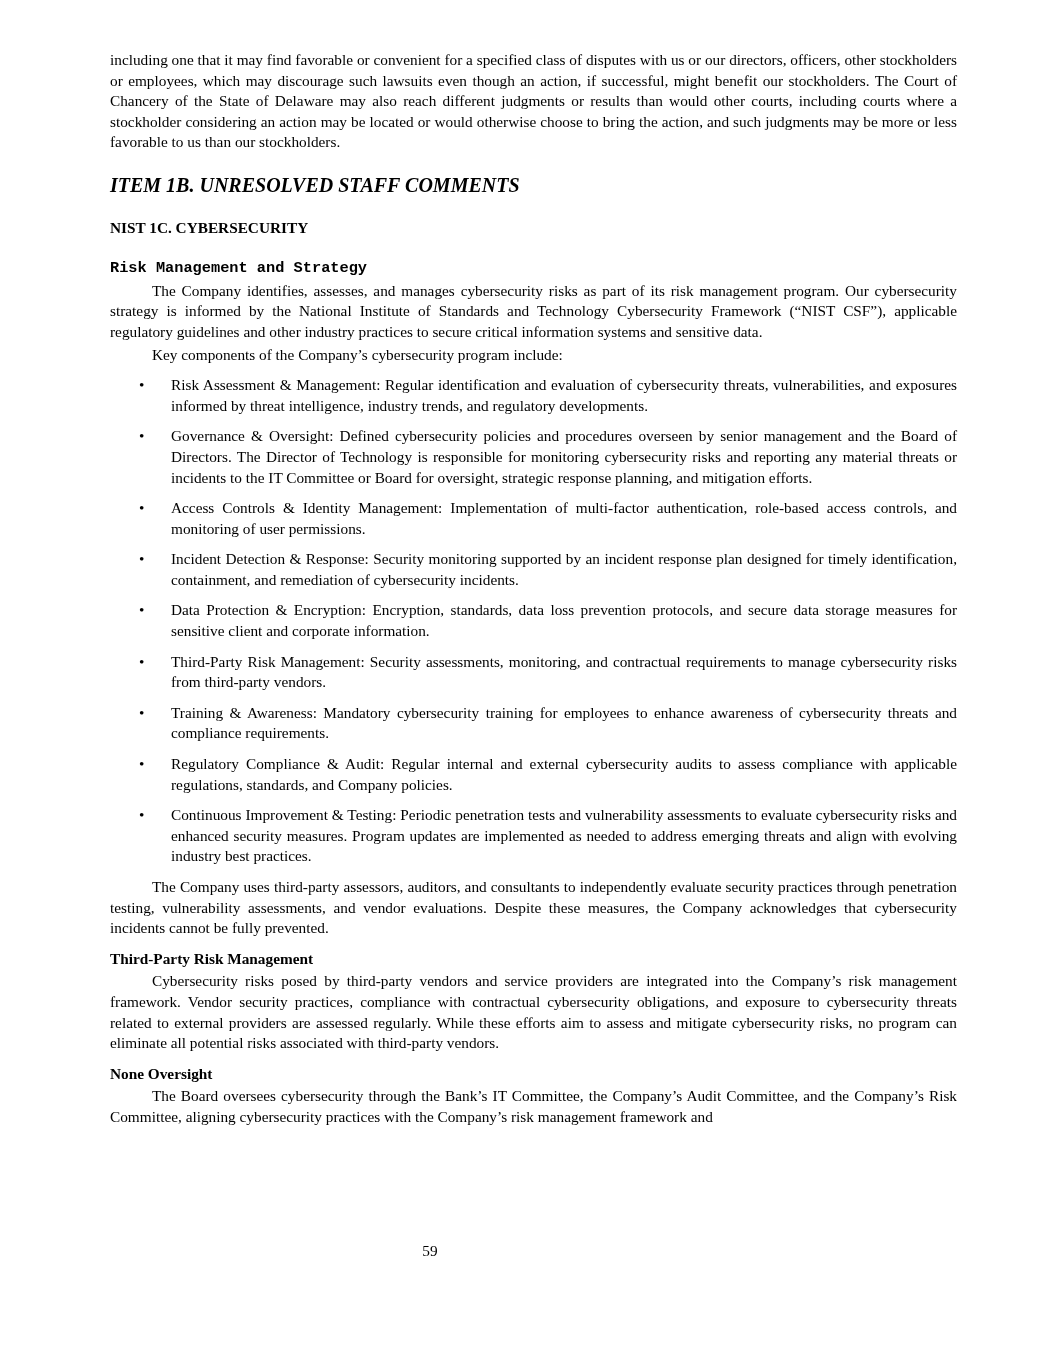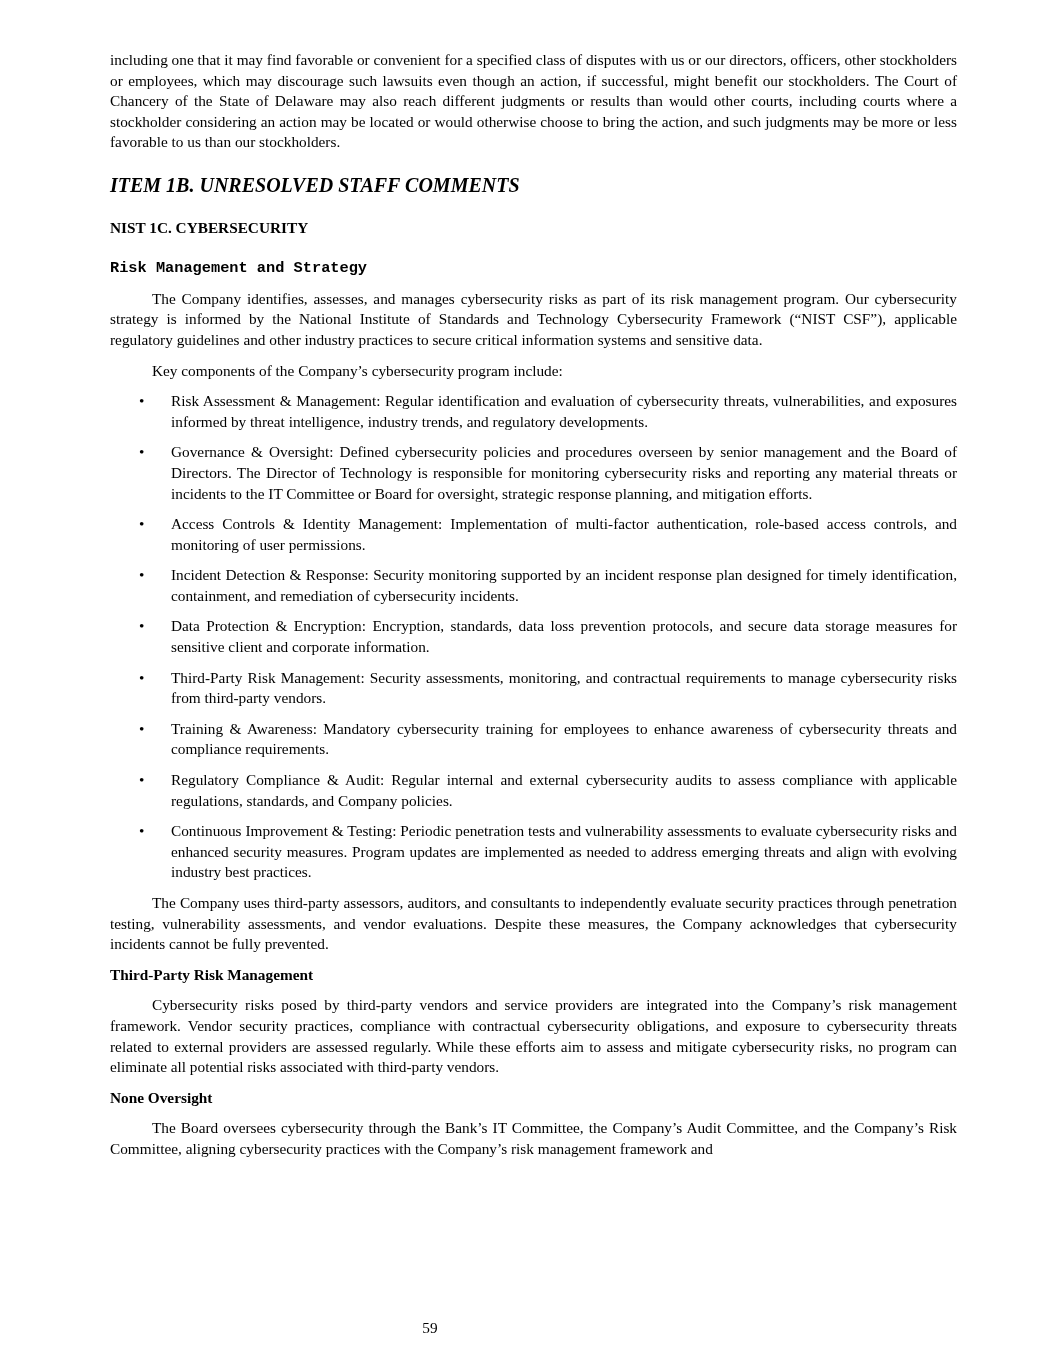--- a/index.html
+++ b/index.html
@@ -17,36 +17,36 @@
       left: 110px;
       top: 50px;
       width: 847px;
     }
     p { margin: 0; text-align: justify; }
     .indent { text-indent: 42px; }
     .heading { font-weight: bold; margin: 0; }
     .item-heading { margin-top: 22px; }
     .none-text { padding-left: 42px; margin-top: 10px; }
     .sub-heading { margin-top: 10px; }
-    .gap { margin-top: 10px; }
+    .gap { margin-top: 2px; }
     ul.bullets { list-style: none; margin: 10px 0 0 0; padding: 0; }
     ul.bullets li {
       position: relative;
       padding-left: 61px;
       margin-bottom: 10px;
       text-align: justify;
     }
     ul.bullets li .bullet {
       position: absolute;
       left: 29px;
       top: 0;
     }
     .page-number {
       position: absolute;
-      top: 1318px;
+      top: 1241px;
       left: 0;
       width: 860px;
       text-align: center;
     }
   </style>
 </head>
 <body>
 
 <div class="page">
 

